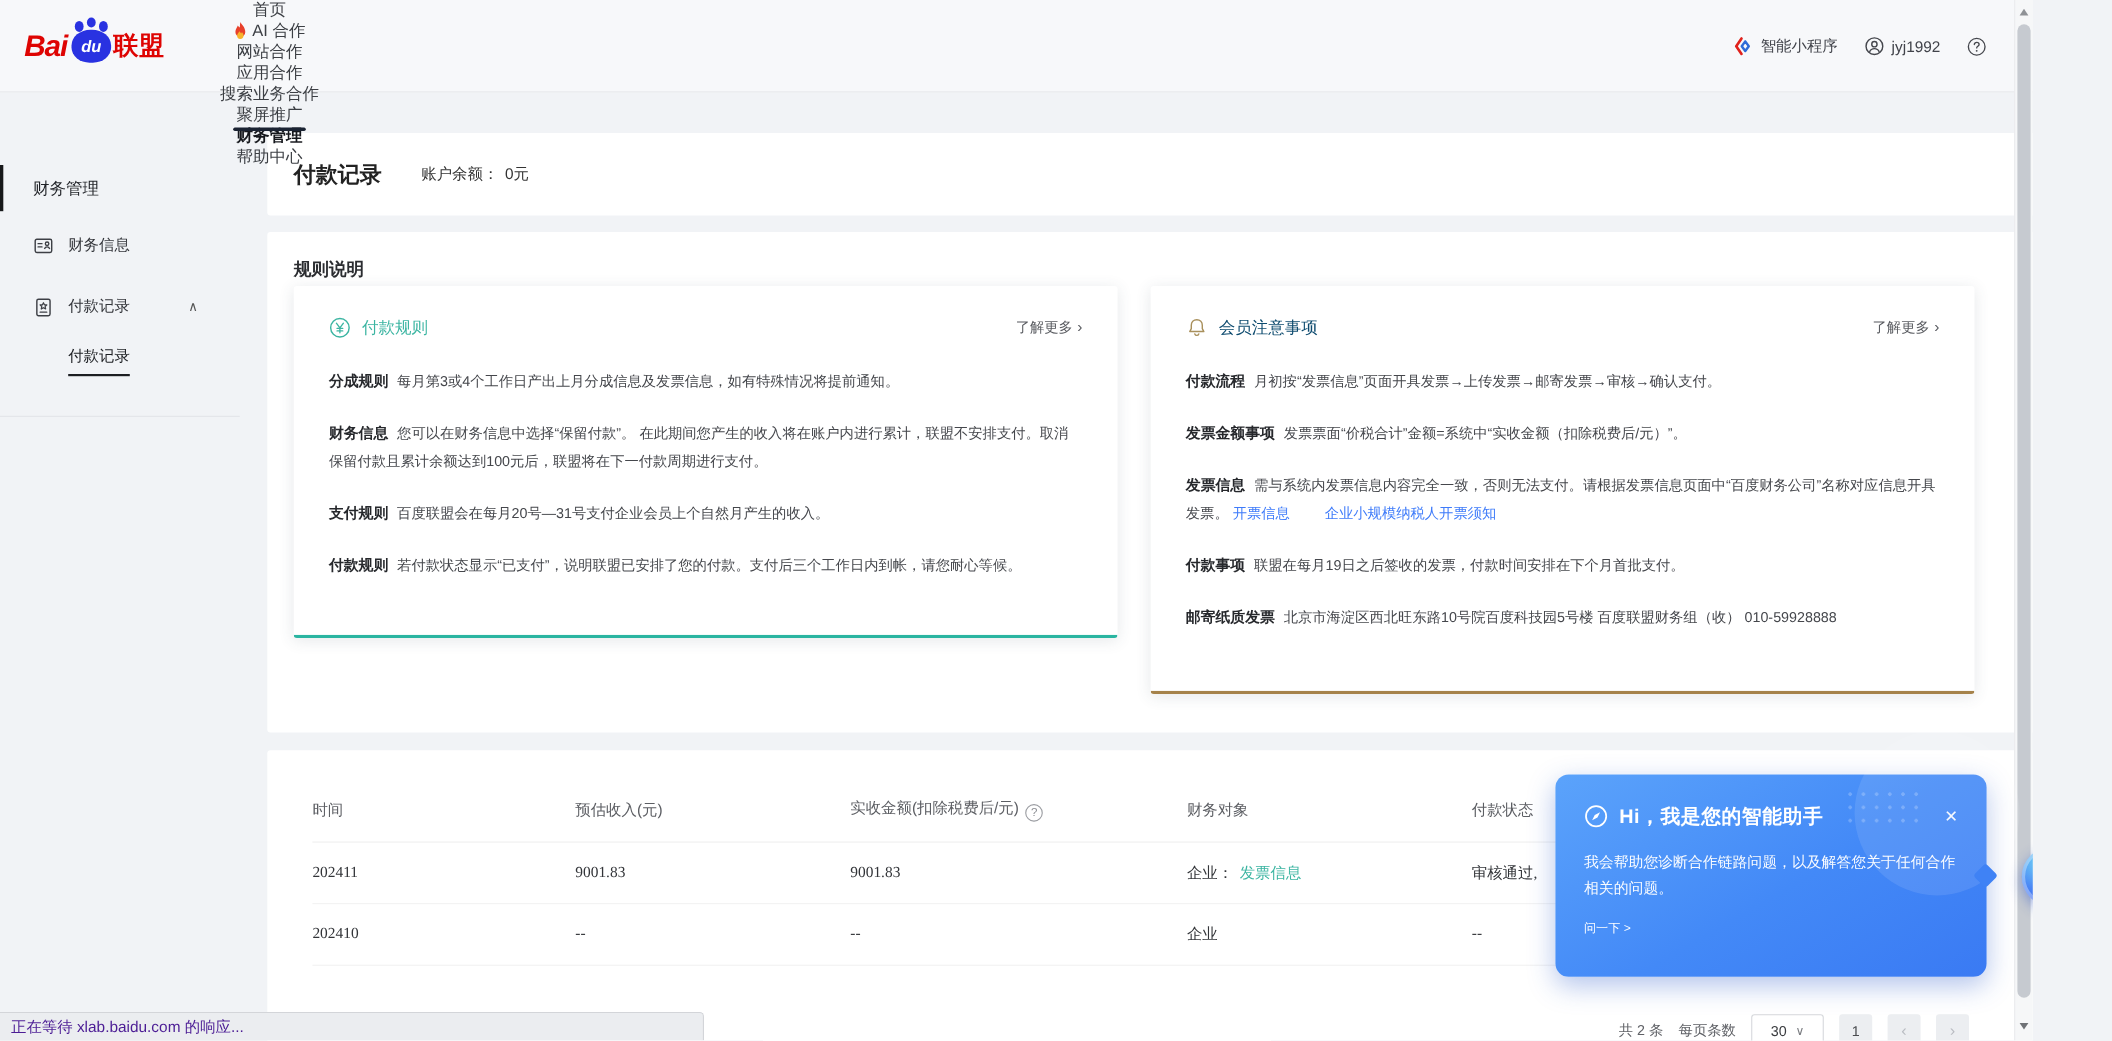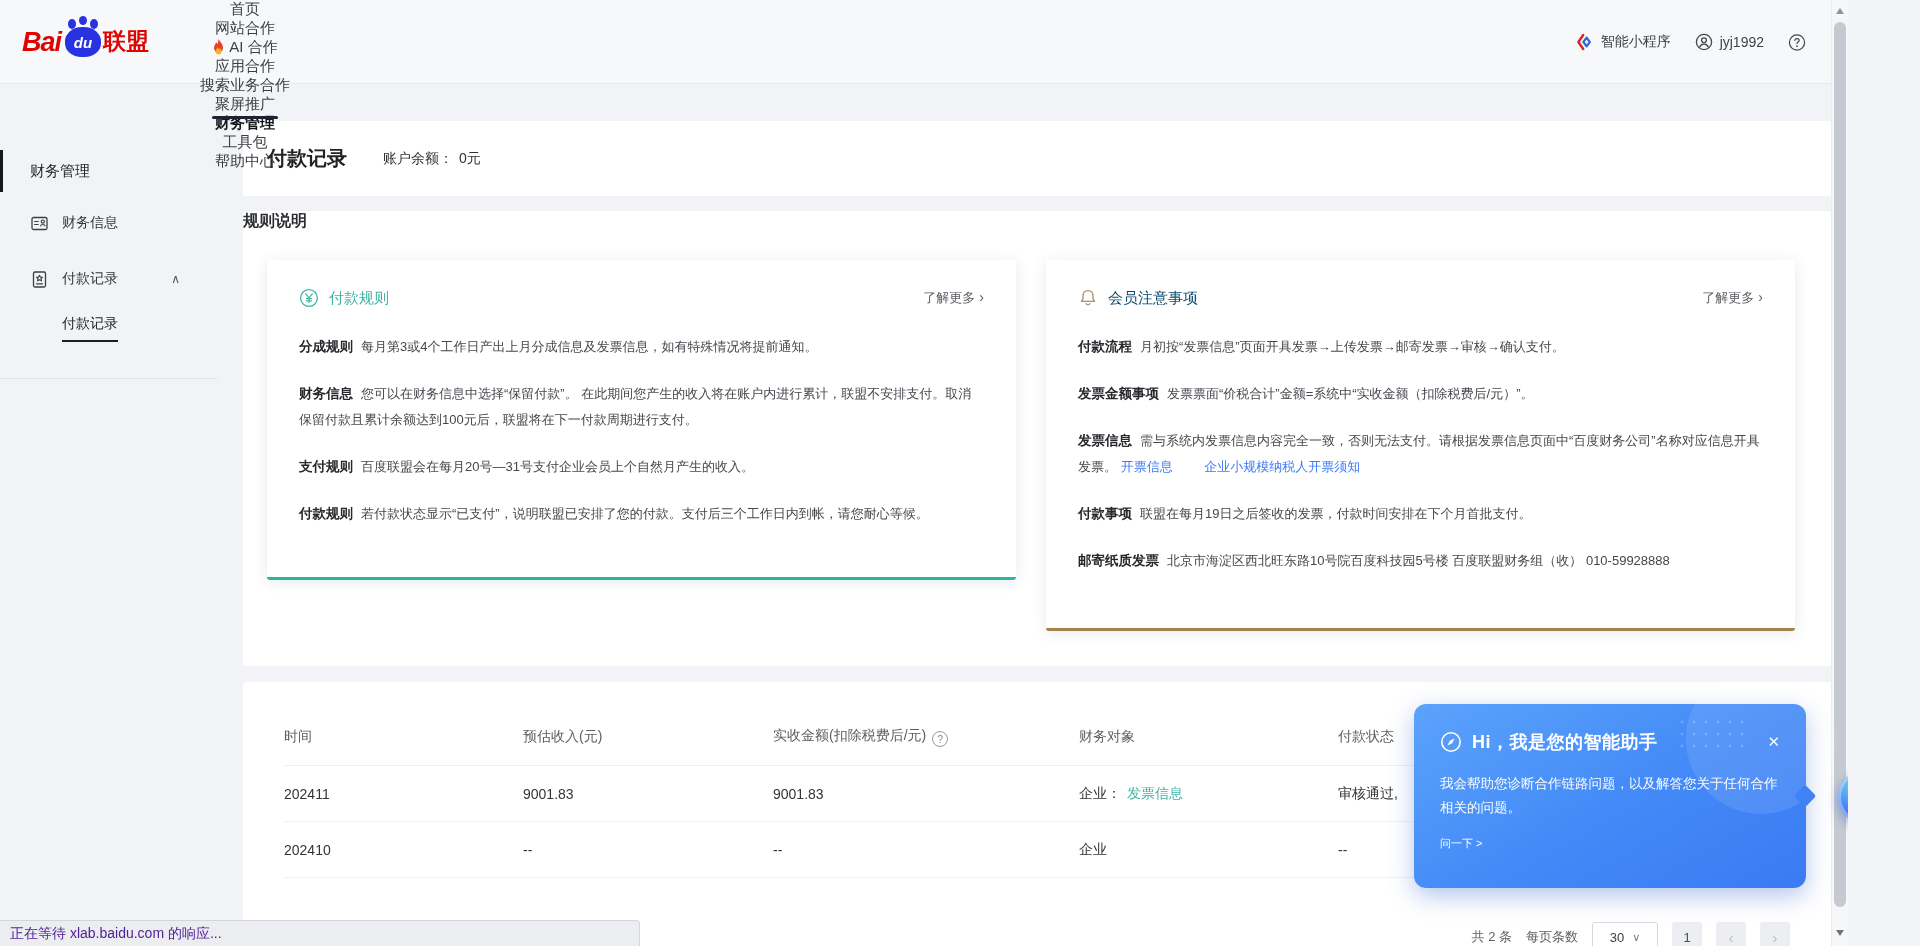--- a/index.html
+++ b/index.html
@@ -52,21 +52,21 @@
                    font-size:14px; color:#4a4c52; cursor:pointer; }
   .side-collapse .sicon { width:19px; height:19px; margin-right:13px; display:inline-flex; }
 
   
   .card { position:absolute; left:243px; width:1607px; background:#fff; border-radius:3px; }
   .header-card { top:121px; height:75px; display:flex; align-items:center; padding-left:24px; }
   .page-title { font-size:20px; font-weight:bold; color:#222; }
   .balance { margin-left:36px; font-size:14px; color:#333; }
   .balance b { font-weight:normal; margin-left:6px; }
 
-  .rules-card { top:211px; height:455px; }
+  .rules-card { top:211px; height:455px; padding:24px; }
   .rules-title { font-size:16px; font-weight:bold; color:#2b2d31; margin-bottom:25px; }
 
   .rule-box { position:absolute; top:49px; width:749px; background:#fff; border-radius:3px;
               box-shadow:0 2px 14px rgba(60,70,90,.12); padding:28px 32px 20px 32px; }
   .rule-box.left  { left:24px;  height:320px; border-bottom:3px solid #2ab5a1; }
   .rule-box.right { left:803px; height:371px; border-bottom:3px solid #a5824a; }
   .rule-head { display:flex; align-items:center; margin-bottom:26px; }
   .rule-head .ricon { width:20px; height:20px; margin-right:10px; display:inline-flex; }
   .rule-name { font-size:15px; }
   .rule-box.left  .rule-name { color:#3cb5a2; }
@@ -74,21 +74,21 @@
   .more { margin-left:auto; font-size:13px; color:#595b60; cursor:pointer; }
   .more .mchev { font-size:14px; margin-left:4px; }
   .rule-p { font-size:13px; line-height:26px; color:#45474c; margin-bottom:21px; }
   .rule-p b { color:#26282c; font-size:13.5px; margin-right:8px; }
   .blue-link { color:#3e7bfa; cursor:pointer; margin-right:28px; }
 
   
   .table-card { top:682px; height:300px; padding:0 60px 0 41px; }
   .trow { display:grid; grid-template-columns:239px 250px 306px 259px 1fr; align-items:center; }
   .thead { height:84px; padding-top:26px; font-size:14px; color:#5c5e63; border-bottom:1px solid #efefef; }
-  .tbody-row { height:56px; font-size:14px; color:#323438; border-bottom:1px solid #f2f2f2; }
+  .tbody-row { height:56px; font-size:14px; color:#323438; border-bottom:1px solid #f2f2f2;font-family:Liberation Serif, serif; }
   .qicon { display:inline-flex; width:16px; height:16px; border:1px solid #9a9ca1; border-radius:50%;
            font-size:10.5px; color:#8b8d92; align-items:center; justify-content:center;
            margin-left:6px; vertical-align:-3px; cursor:pointer; }
   .teal-link { color:#3cb5a2; cursor:pointer; margin-left:6px; }
 
   .pagination { position:absolute; right:60px; top:240px; display:flex; align-items:center; gap:14px;
                 font-size:13px; color:#5f6166; }
   .pg-select { width:66px; height:30px; border:1px solid #d6d8dc; border-radius:3px; background:#fff;
                display:flex; align-items:center; justify-content:center; gap:8px; color:#3a3c40; cursor:pointer; }
   .pg-btn { min-width:30px; height:30px; border-radius:3px; background:#eceef1; display:flex;
@@ -150,45 +150,42 @@
         <span class="toe"></span>
         <span class="du">du</span>
       </span>
       <span class="logo-union">联盟</span>
     </div>
     <div class="nav-items">
       <div class="nav-item">
           <span>首页</span>
         </div>
       <div class="nav-item">
-          <span>网站合作</span>
-        </div>
-      <div class="nav-item">
         <span class="flame">
           <svg width="13" height="16" viewBox="0 0 13 16">
               <path d="M6.5 0C7.5 2.5 11 4.5 11 9a4.5 4.5 0 0 1-9 0C2 6.5 3.5 5 4.2 3.2 4.8 4 5.3 4.6 6 5 6.2 3.2 6.1 1.6 6.5 0Z" fill="#e8402a"></path>
               <path d="M6.5 15.5A3 3 0 0 1 3.9 11c.5-.9 1.3-1.6 1.6-2.7.9.7 1.4 1.3 1.7 2.2.4-.4.6-.8.7-1.4C9 10.2 9.4 11.3 9.4 12.3a2.9 2.9 0 0 1-2.9 3.2Z" fill="#f7b32b"></path>
             </svg>
         </span>
         <span>AI 合作</span>
       </div>
       <div class="nav-item">
+          <span>网站合作</span>
+        </div>
+      <div class="nav-item">
           <span>应用合作</span>
         </div>
       <div class="nav-item">
           <span>搜索业务合作</span>
         </div>
       <div class="nav-item">
           <span>聚屏推广</span>
         </div>
       <div class="nav-item active">
           <span>财务管理</span>
-        </div>
-      <div class="nav-item">
-          <span>工具包</span>
         </div>
       <div class="nav-item">
           <span>帮助中心</span>
         </div>
     </div>
     <div class="nav-right">
       <div class="chunk">
         <span class="icon-16">
           <svg width="18" height="18" viewBox="0 0 18 18">
               <path d="M7.2 2 2.4 9l4.8 7" stroke="#e0221c" stroke-width="2.4" fill="none" stroke-linecap="round" stroke-linejoin="round"></path>

